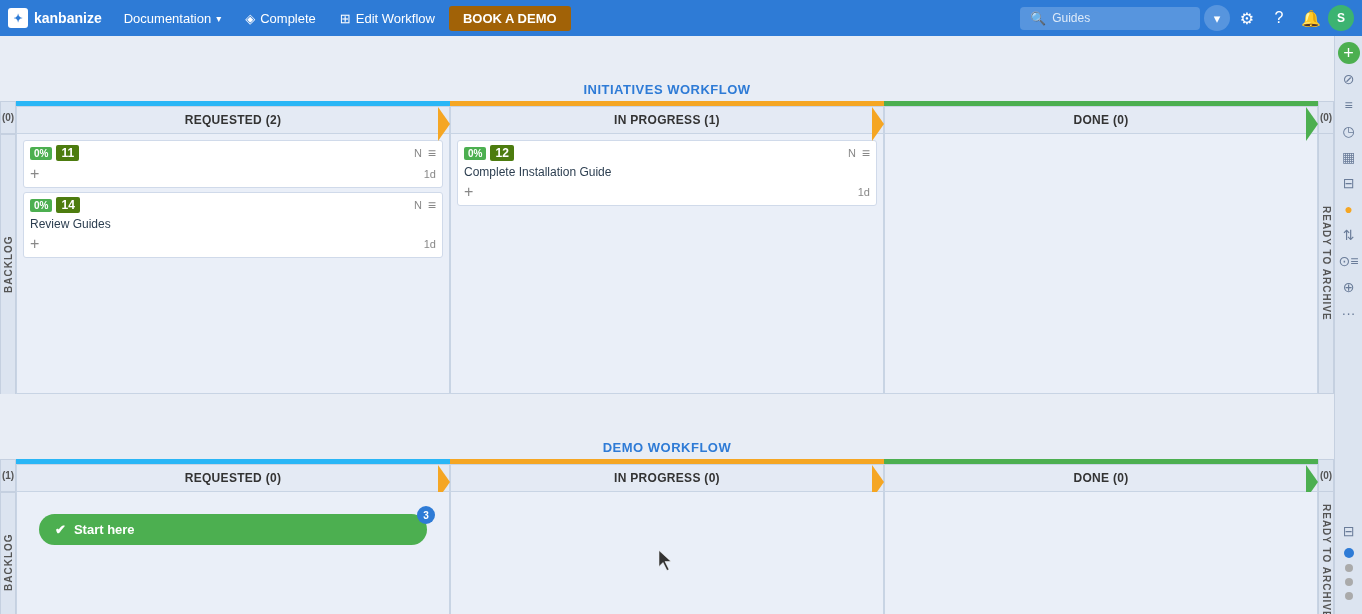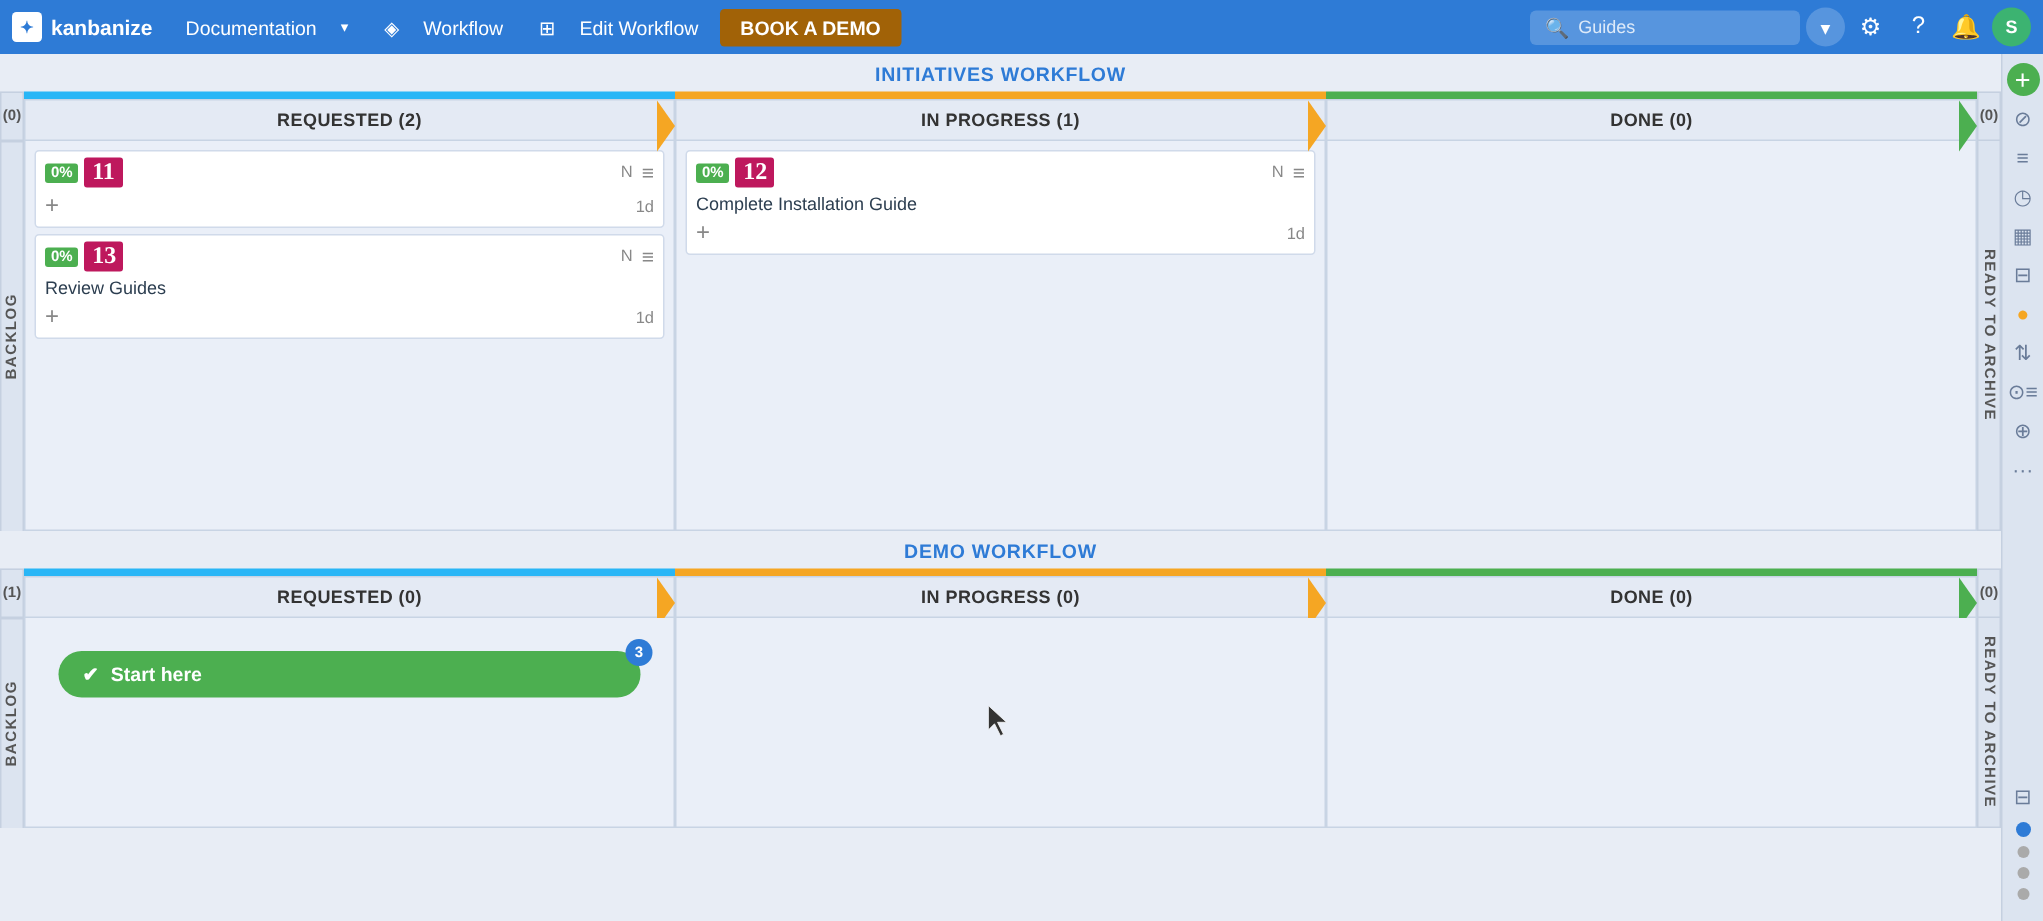--- a/index.html
+++ b/index.html
@@ -24,21 +24,21 @@
     }
     .kanbanize-logo {
       width: 20px; height: 20px;
       background: #fff;
       border-radius: 3px;
       display: flex; align-items: center; justify-content: center;
       color: #2e7bd6;
       font-weight: 900; font-size: 11px;
     }
     .nav-item {
-      display: flex; align-items: center; gap: 16px;
+      display: flex; align-items: center; gap: 5px;
       padding: 4px 10px;
       color: #fff;
       border-radius: 3px;
       cursor: pointer;
       font-size: 13px;
       white-space: nowrap;
     }
     .nav-item .chevron { font-size: 10px; }
     .nav-book-demo {
       background: #a16207;
@@ -143,20 +143,21 @@
       flex-direction: column;
       margin-right: 28px;
     }
     .workflow-title {
       text-align: center;
       color: #2e7bd6;
       font-weight: 600;
       font-size: 13px;
       padding: 6px 0 4px;
       letter-spacing: 0.5px;
+      margin-top: 40px;
     }
 
     
     .kanban-card {
       background: #fff;
       border: 1px solid #d0daea;
       border-radius: 3px;
       padding: 4px 6px;
     }
     .card-top-row {
@@ -170,27 +171,26 @@
     }
     .badge-percent {
       background: #4caf50;
       color: #fff;
       font-size: 10px;
       font-weight: 700;
       padding: 1px 4px;
       border-radius: 2px;
     }
     .badge-id {
-      background: #be185d;
-      color: #fff;
-      font-size: 16px;
+      background: #4d7c0f;
+      color: #fff;
+      font-size: 12px;
       font-weight: 700;
       padding: 1px 5px;
       border-radius: 2px;
-      font-family: Liberation Serif, serif;
     }
     .card-actions {
       display: flex; align-items: center; gap: 6px;
       color: #888;
     }
     .card-title {
       font-size: 12px;
       color: #2c3e50;
       margin-bottom: 4px;
     }
@@ -353,21 +353,21 @@
     <span>kanbanize</span>
   </div>
 
   <div class="nav-item">
     <span>Documentation</span>
     <span class="chevron">▾</span>
   </div>
 
   <div class="nav-item">
     <span style="font-size:13px;">◈</span>
-    <span>Workflow</span>
+    <span>Complete</span>
   </div>
 
   <div class="nav-item">
     <span style="font-size:13px;">⊞</span>
     <span>Edit Workflow</span>
   </div>
 
   <div class="nav-book-demo">
     <span>BOOK A DEMO</span>
   </div>
@@ -451,21 +451,21 @@
               <div class="card-footer">
                 <span class="card-add-btn">+</span>
                 <span class="card-duration">1d</span>
               </div>
             </div>
 
             <div class="kanban-card">
               <div class="card-top-row">
                 <div class="card-badges">
                   <span class="badge-percent">0%</span>
-                  <span class="badge-id">13</span>
+                  <span class="badge-id">14</span>
                 </div>
                 <div class="card-actions">
                   <span style="font-size:11px;color:#888;">N</span>
                   <span style="font-size:14px;color:#888;">≡</span>
                 </div>
               </div>
               <div class="card-title">Review Guides</div>
               <div class="card-footer">
                 <span class="card-add-btn">+</span>
                 <span class="card-duration">1d</span>

